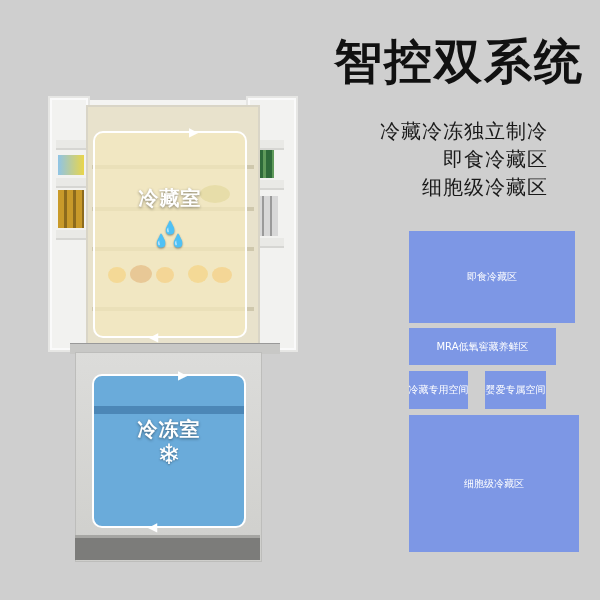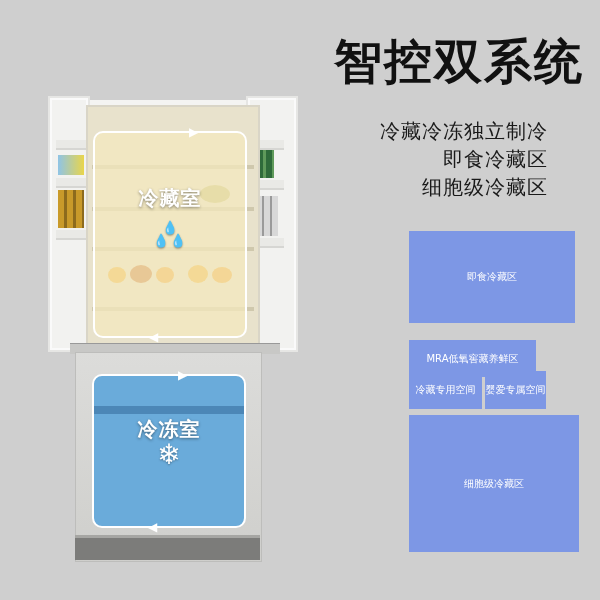--- a/index.html
+++ b/index.html
@@ -62,24 +62,24 @@
 <div class="title">智控双系统</div>
 <div class="subtitle">
   <div>冷藏冷冻独立制冷</div>
   <div>即食冷藏区</div>
   <div>细胞级冷藏区</div>
 </div>
 
 <div class="zone" style="left:409px;top:231px;width:166px;height:92px;">
   <span>即食冷藏区</span>
 </div>
-<div class="zone" style="left:409px;top:328px;width:127px;height:37px;margin-top:12px;">
+<div class="zone" style="left:409px;top:328px;width:147px;height:37px;">
   <span>MRA低氧窖藏养鲜区</span>
 </div>
-<div class="zone" style="left:409px;top:371px;width:73px;height:38px;">
+<div class="zone" style="left:409px;top:371px;width:59px;height:38px;">
   <span>冷藏专用空间</span>
 </div>
 <div class="zone" style="left:485px;top:371px;width:61px;height:38px;">
   <span>婴爱专属空间</span>
 </div>
 <div class="zone" style="left:409px;top:415px;width:170px;height:137px;">
   <span>细胞级冷藏区</span>
 </div>
 
 <div class="fridge">

